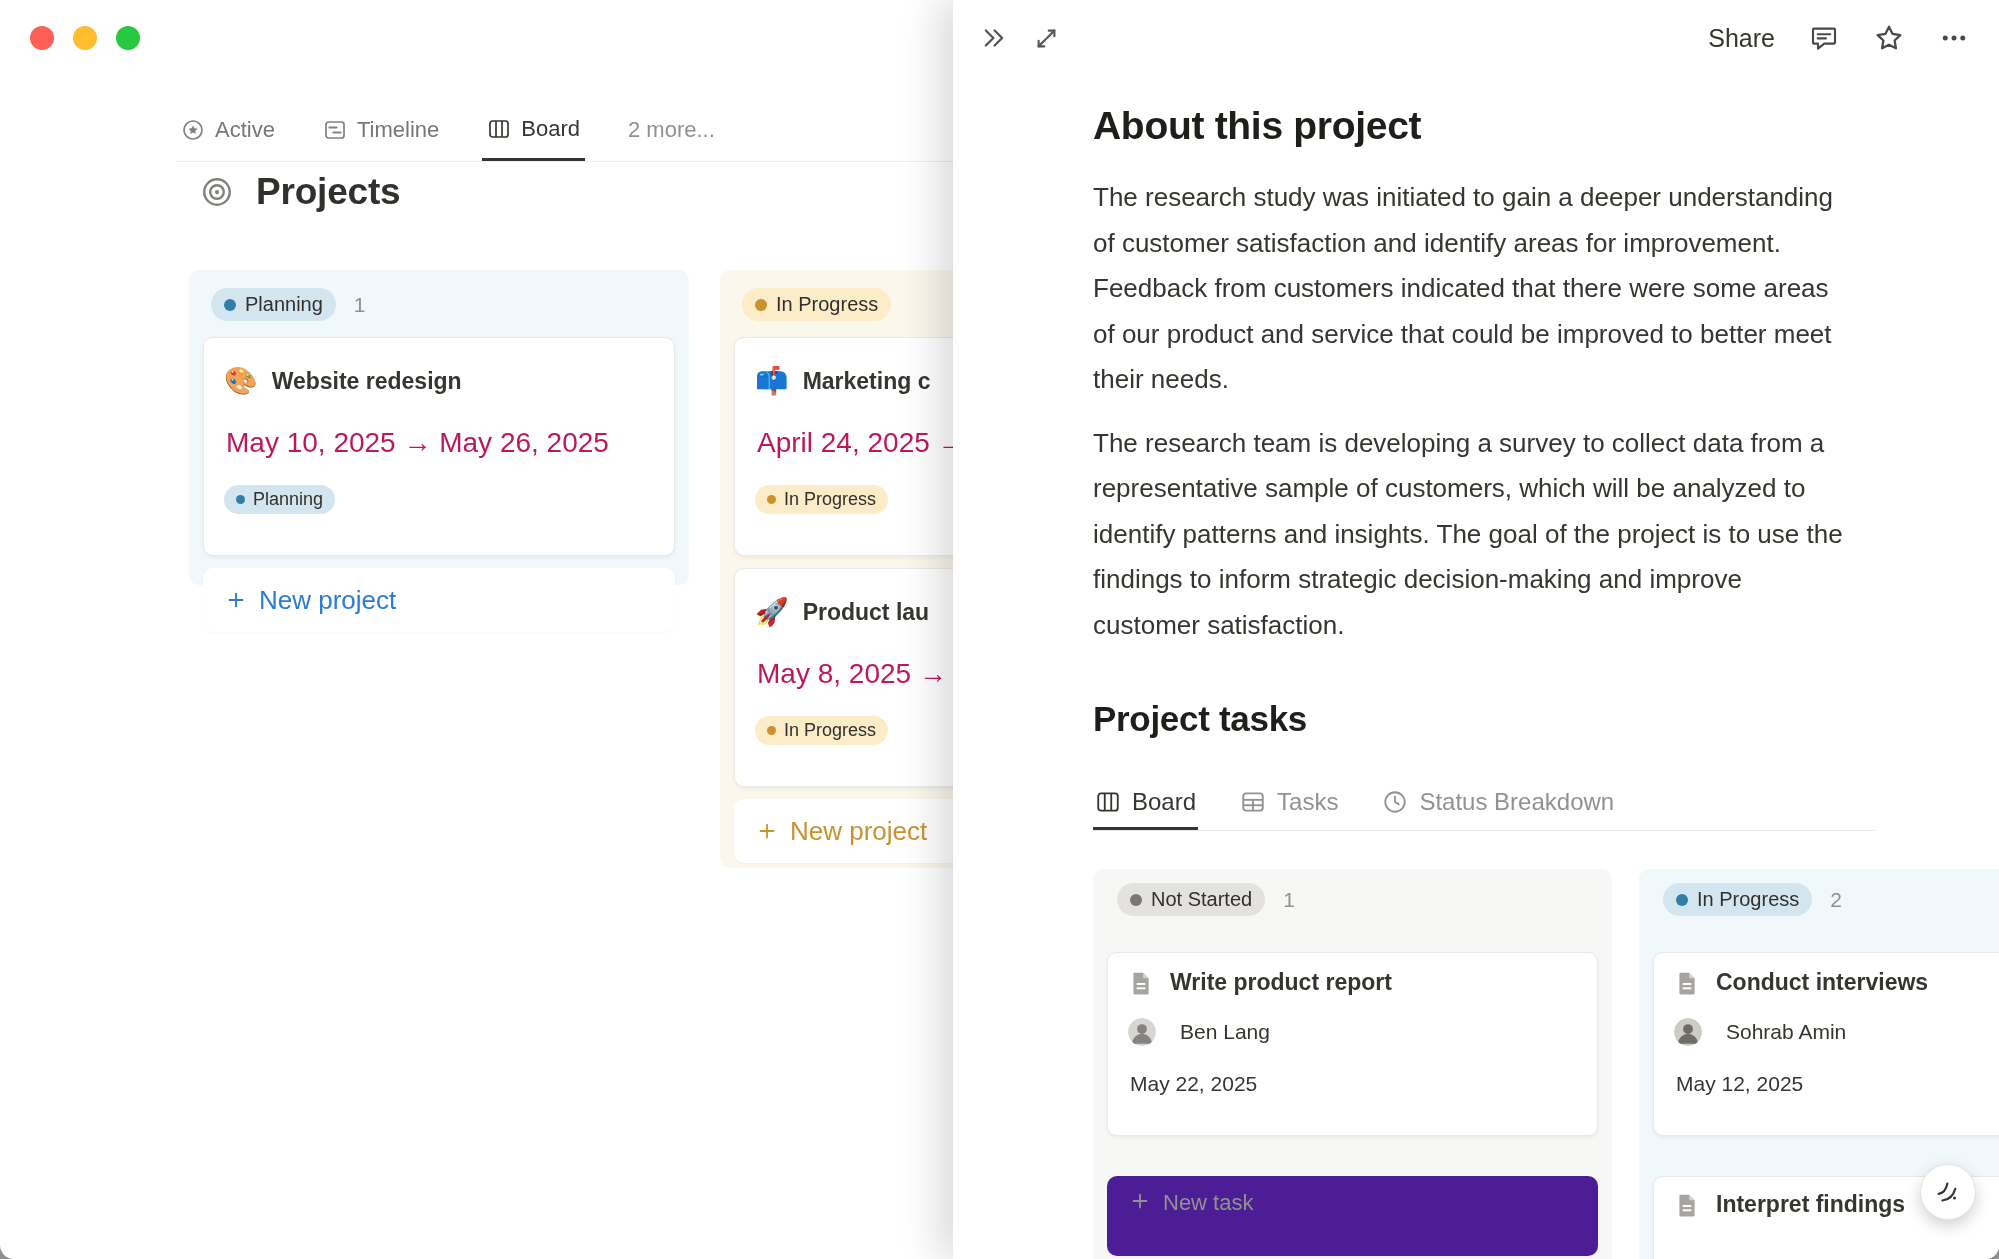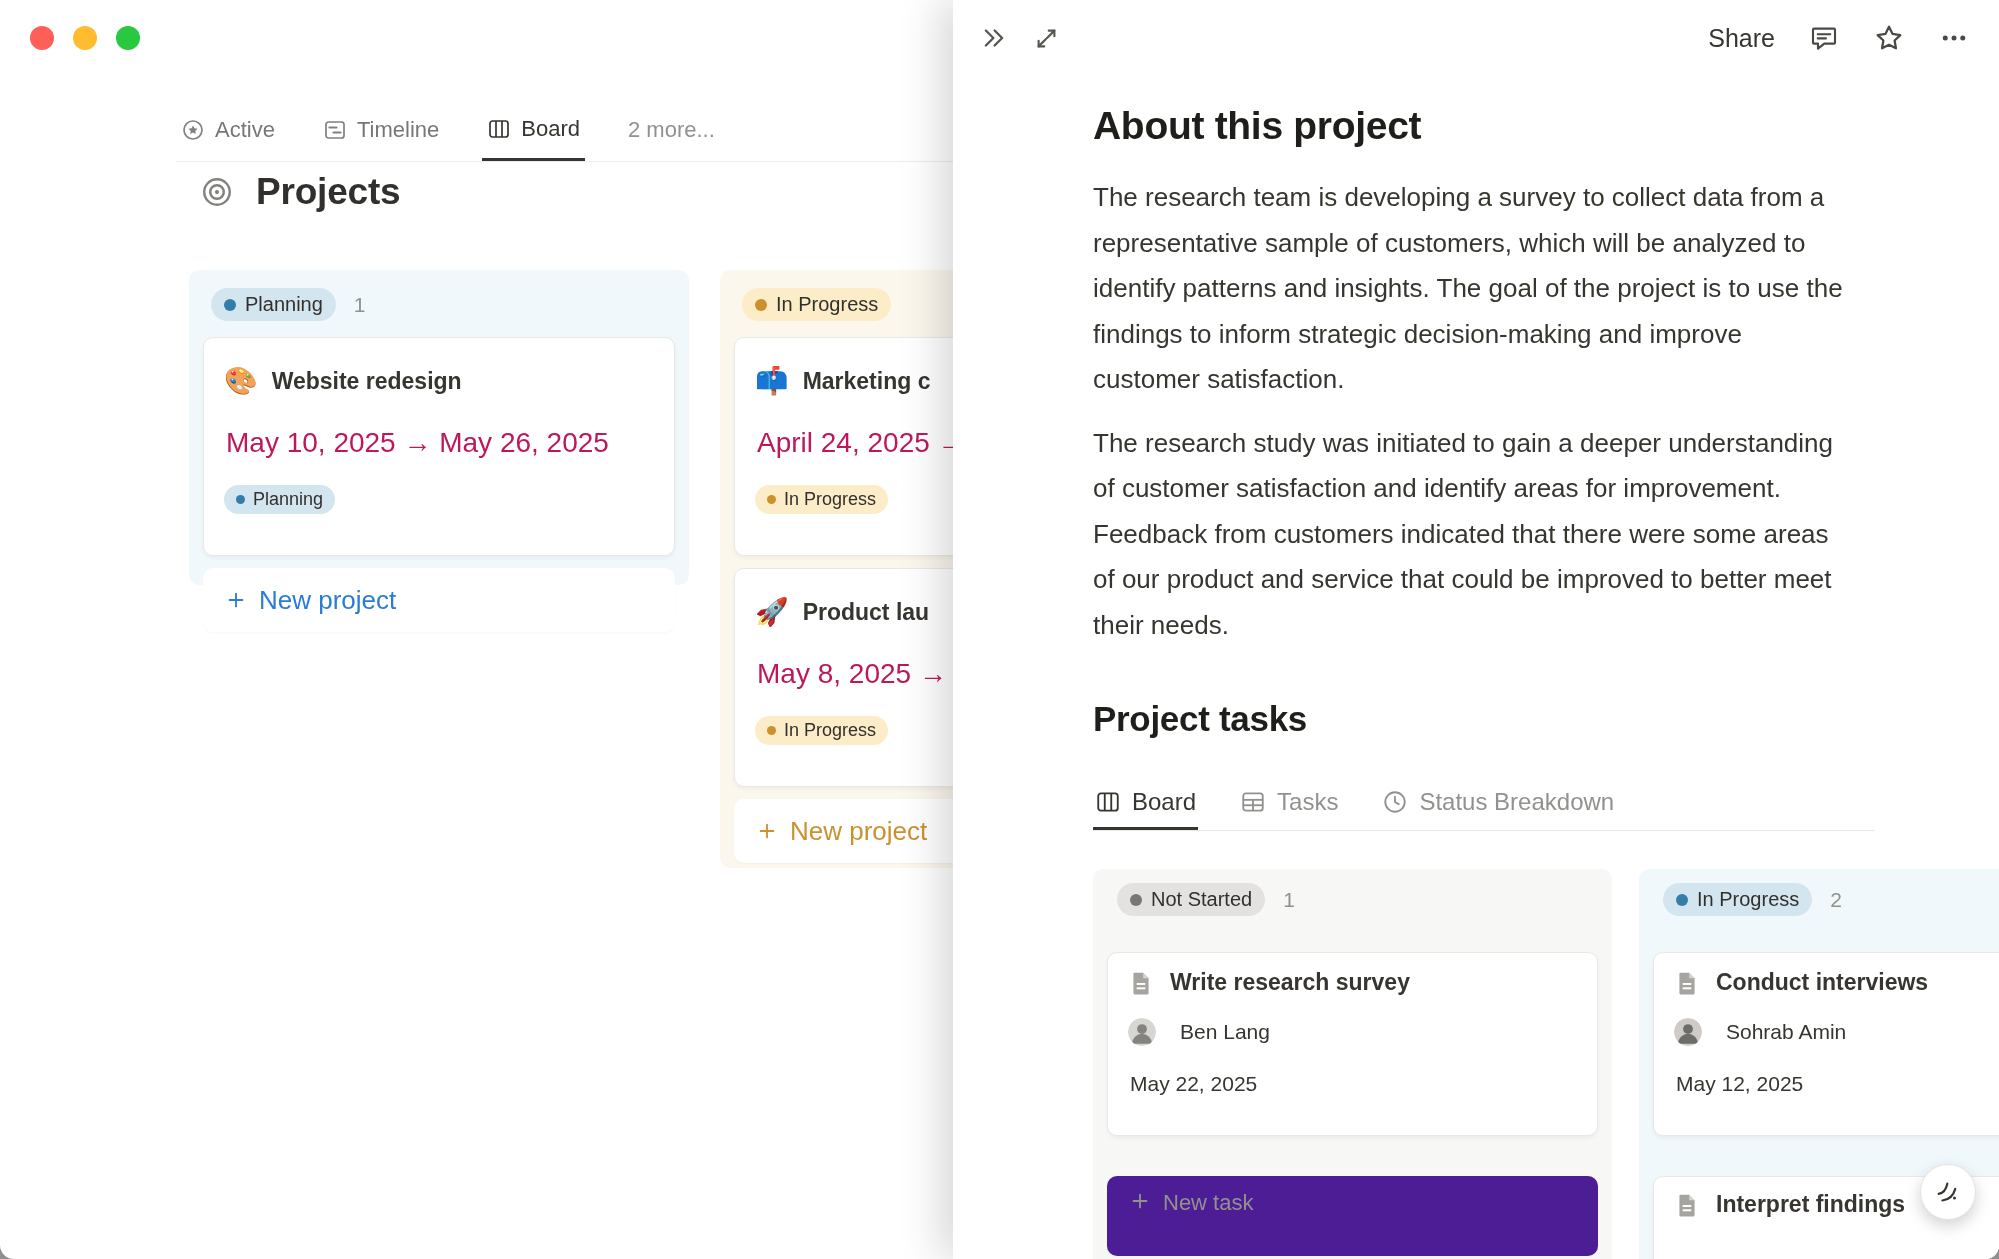--- a/index.html
+++ b/index.html
@@ -271,22 +271,22 @@
             <circle cx="5" cy="12" r="2"></circle>
               <circle cx="12" cy="12" r="2"></circle>
               <circle cx="19" cy="12" r="2"></circle>
           </svg>
         </span>
       </div>
     </div>
 
     <div class="peek-body">
       <h1 class="about-h">About this project</h1>
+      <p class="para">The research study was initiated to gain a deeper understanding of customer satisfaction and identify areas for improvement. Feedback from customers indicated that there were some areas of our product and service that could be improved to better meet their needs.</p>
       <p class="para">The research team is developing a survey to collect data from a representative sample of customers, which will be analyzed to identify patterns and insights. The goal of the project is to use the findings to inform strategic decision-making and improve customer satisfaction.</p>
-      <p class="para">The research study was initiated to gain a deeper understanding of customer satisfaction and identify areas for improvement. Feedback from customers indicated that there were some areas of our product and service that could be improved to better meet their needs.</p>
 
       <h2 class="tasks-h">Project tasks</h2>
 
       <div class="vtabs">
         <div class="vtab selected">
           <span class="icn">
             <svg width="26" height="26" viewBox="0 0 24 24" fill="none" stroke="currentColor" stroke-width="1.7">
               <rect x="3" y="4" width="18" height="16" rx="2.5"></rect>
               <line x1="9" y1="4" x2="9" y2="20"></line>
               <line x1="15" y1="4" x2="15" y2="20"></line>
@@ -329,21 +329,21 @@
           <div class="pcard">
             <div class="pcard-title-row">
               <span class="icn">
                 <svg width="26" height="26" viewBox="0 0 24 24">
                   <path d="M6 2.5h8l5 5v14a1 1 0 0 1-1 1H6a1 1 0 0 1-1-1v-18a1 1 0 0 1 1-1z" fill="#a6a49f"></path>
                   <path d="M14 2.5l5 5h-5z" fill="#d7d5d1"></path>
                   <rect x="8" y="12" width="8" height="1.8" fill="#fff"></rect>
                   <rect x="8" y="16" width="8" height="1.8" fill="#fff"></rect>
                 </svg>
               </span>
-              <span class="pcard-title">Write research survey</span>
+              <span class="pcard-title">Write product report</span>
             </div>
             <div class="assignee-row">
               <span class="avatar">
                 <svg width="28" height="28" viewBox="0 0 24 24">
                   <circle cx="12" cy="12" r="12" fill="#d8d6d2"></circle>
                   <circle cx="12" cy="9.5" r="4.2" fill="#85837f"></circle>
                   <path d="M3.5 22a8.5 8.5 0 0 1 17 0z" fill="#85837f"></path>
                 </svg>
               </span>
               <span class="assignee-name">Ben Lang</span>

